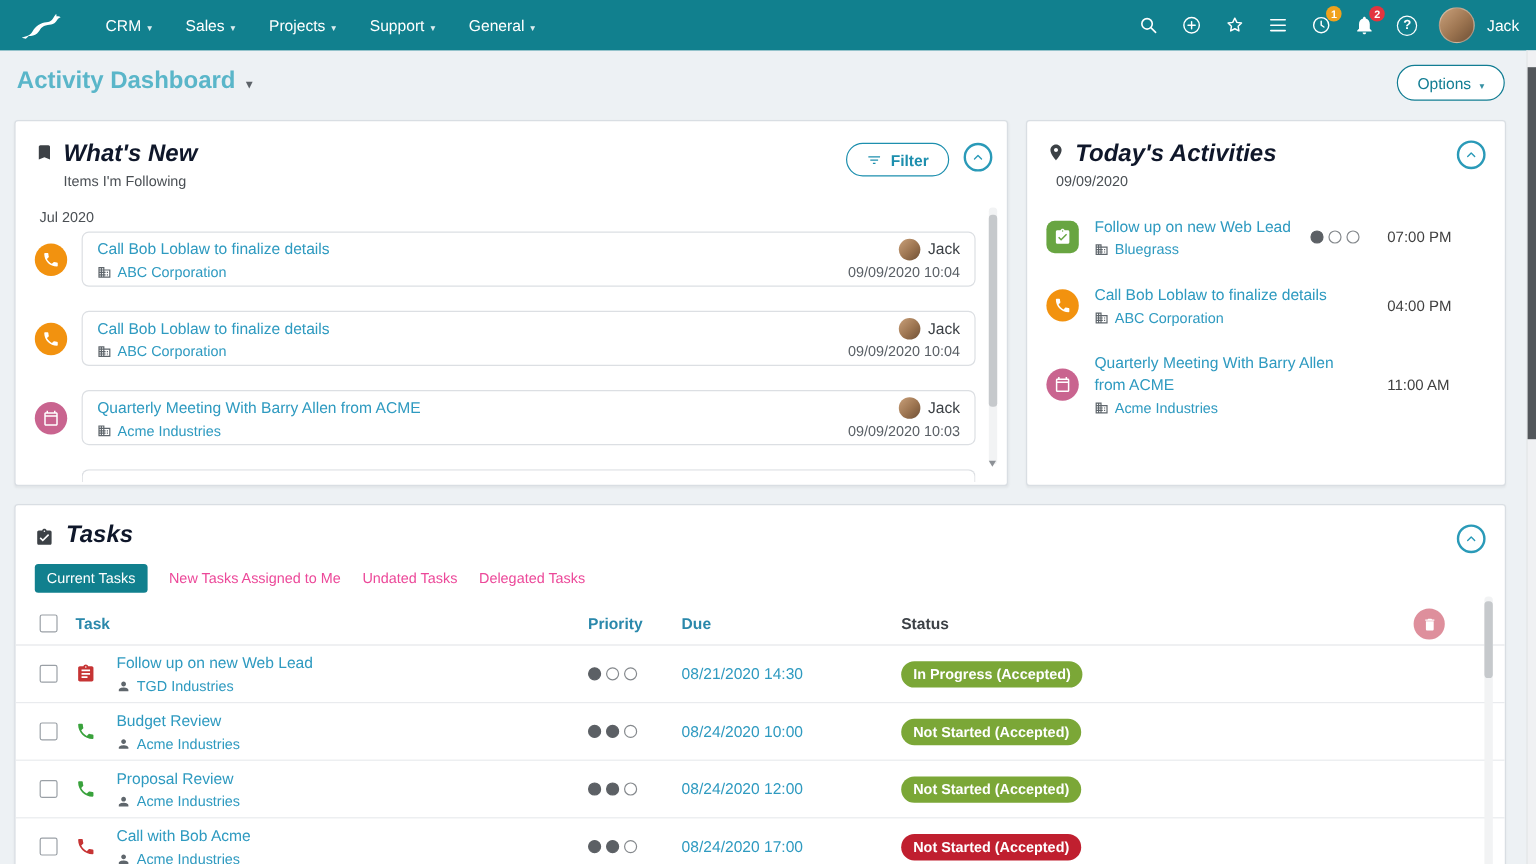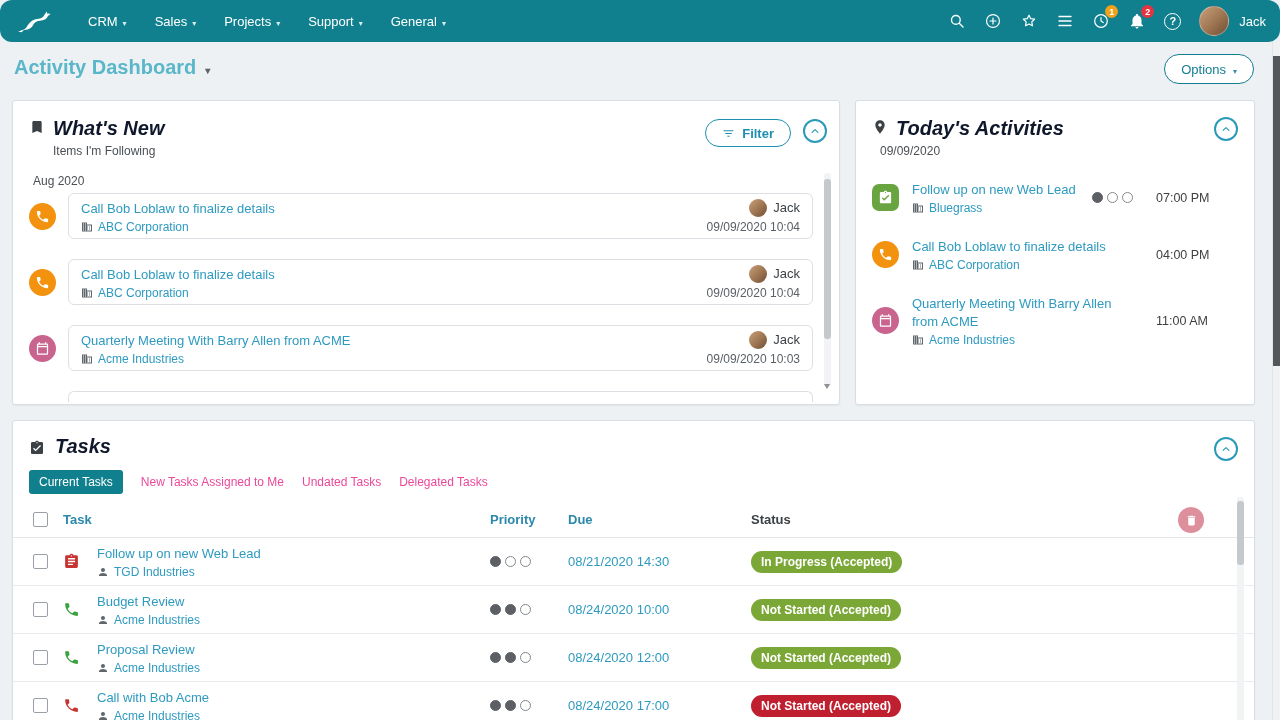--- a/index.html
+++ b/index.html
@@ -1,21 +1,21 @@
 <!DOCTYPE html>
 <html><head>
 <meta charset="utf-8">
 <style>
   * { margin:0; padding:0; box-sizing:border-box; }
   html,body { width:1280px; height:720px; overflow:hidden; font-family:"Liberation Sans",sans-serif; background:#edf1f4; }
   body { position:relative; }
   a { text-decoration:none; }
 
   
-  .navbar { position:absolute; top:0; left:0; right:0; height:42px; background:#11808e; display:flex; align-items:center; padding:0 14px; color:#fff; z-index:20;border-radius:12px; }
+  .navbar { position:absolute; top:0; left:0; right:0; height:42px; background:#11808e; display:flex; align-items:center; padding:0 14px; color:#fff; z-index:20; }
   .brand { width:50px; height:28px; display:flex; align-items:center; }
   .brand svg { width:48px; height:26px; }
   .nav-menu { display:flex; margin-left:24px; gap:28px; }
   .nav-item { font-size:13px; display:flex; align-items:center; gap:5px; cursor:pointer; white-space:nowrap; }
   .caret::after { content:"▾"; font-size:8px; opacity:.85; }
   .nav-right { margin-left:auto; display:flex; align-items:center; gap:18px; }
   .nav-icon { width:18px; height:18px; position:relative; color:#fff; cursor:pointer; flex:none; }
   .nav-icon svg { width:18px; height:18px; display:block; }
   .badge { position:absolute; top:-7px; right:-8px; min-width:13px; height:13px; border-radius:7px; font-size:9px; display:flex; align-items:center; justify-content:center; padding:0 3px; color:#fff; font-weight:bold; }
   .badge.orange { background:#f0a21c; }
@@ -224,21 +224,21 @@
             <path fill="currentColor" d="M10 18h4v-2h-4v2zM3 6v2h18V6H3zm3 7h12v-2H6v2z"></path>
           </svg>
         <span>Filter</span>
       </button>
       <button class="collapse-btn">
         <svg viewBox="0 0 24 24">
             <path d="M7 14.5l5-5 5 5" fill="none" stroke="currentColor" stroke-width="2" stroke-linecap="round" stroke-linejoin="round"></path>
           </svg>
       </button>
     </div>
-    <div class="group-label">Aug 2020</div>
+    <div class="group-label">Jul 2020</div>
 
     <div class="wn-list">
 
         <div class="wn-item">
           <span class="circle-icon orange phone">
             <svg viewBox="0 0 24 24">
               <path fill="currentColor" d="M6.62 10.79c1.44 2.83 3.76 5.14 6.59 6.59l2.2-2.2c.27-.27.67-.36 1.02-.24 1.12.37 2.33.57 3.57.57.55 0 1 .45 1 1V20c0 .55-.45 1-1 1-9.39 0-17-7.61-17-17 0-.55.45-1 1-1h3.5c.55 0 1 .45 1 1 0 1.25.2 2.45.57 3.57.11.35.03.74-.25 1.02l-2.2 2.2z"></path>
             </svg>
 
           </span>

